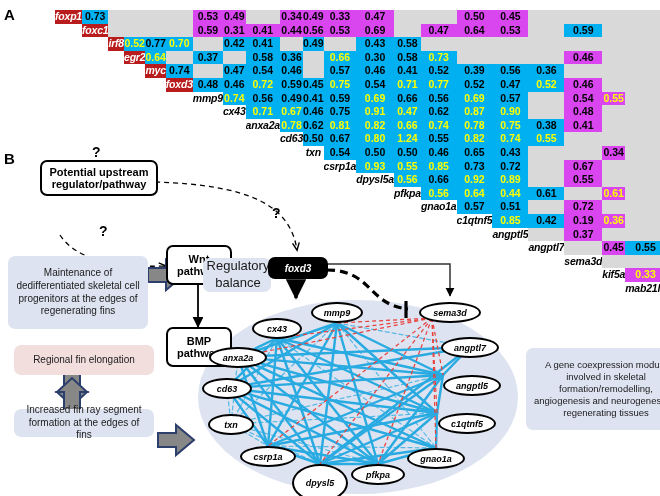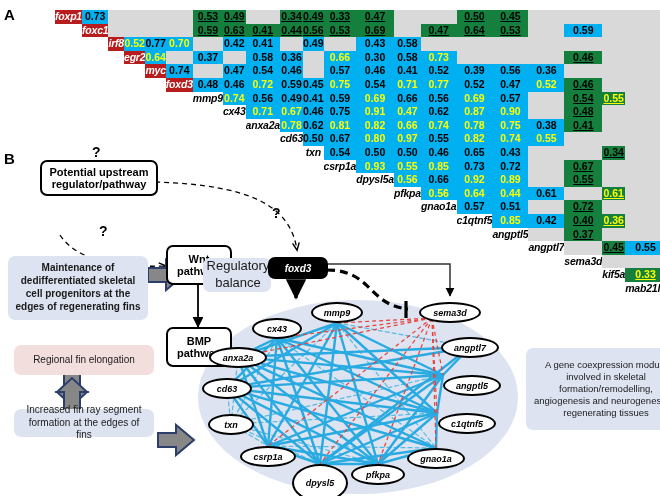--- a/index.html
+++ b/index.html
@@ -18,21 +18,21 @@
   table.matrix td{
     width:31.4px;height:13.6px;padding:0;margin:0;
     text-align:center;vertical-align:middle;
     font-size:10.5px;font-weight:bold;line-height:13.6px;
     white-space:nowrap;overflow:hidden;
   }
   td.empty{background:#d9d9d9;}
   td.blank{background:#ffffff;}
   td.blue{background:#00b0f0;color:#000;}
   td.blue.hi{color:#ffff00;}
-  td.red{background:#15803d;color:#000;text-decoration:underline;}
+  td.red{background:#d946ef;color:#000;}
   td.red.hi{color:#ffff00;}
   td.lbl-black{
     background:#b91c1c;color:#ffffff;font-style:italic;font-weight:bold;
     font-size:8px;text-align:right;padding-right:2px;letter-spacing:-.2px;
   }
   td.lbl-white{
     background:transparent;color:#000000;font-style:italic;font-weight:bold;
     font-size:7.6px;text-align:right;padding-right:2px;letter-spacing:-.2px;
   }
 
@@ -100,21 +100,21 @@
           <td class="empty"></td>
         </tr>
         <tr>
           <td class="blank"></td>
           <td class="lbl-black">foxc1</td>
           <td class="empty"></td>
           <td class="empty"></td>
           <td class="empty"></td>
           <td class="empty"></td>
           <td class="red">0.59</td>
-          <td class="red">0.63</td>
+          <td class="red">0.31</td>
           <td class="red">0.41</td>
           <td class="red">0.44</td>
           <td class="red">0.56</td>
           <td class="red">0.53</td>
           <td class="red">0.69</td>
           <td class="empty"></td>
           <td class="red">0.47</td>
           <td class="red">0.64</td>
           <td class="red">0.53</td>
           <td class="empty"></td>
@@ -290,21 +290,21 @@
           <td class="blank"></td>
           <td class="blank"></td>
           <td class="blank"></td>
           <td class="blank"></td>
           <td class="blank"></td>
           <td class="blank"></td>
           <td class="lbl-white">cd63</td>
           <td class="blue">0.50</td>
           <td class="blue">0.67</td>
           <td class="blue hi">0.80</td>
-          <td class="blue hi">0.97</td>
+          <td class="blue hi">1.24</td>
           <td class="blue">0.55</td>
           <td class="blue hi">0.82</td>
           <td class="blue hi">0.74</td>
           <td class="blue hi">0.55</td>
           <td class="empty"></td>
           <td class="empty"></td>
           <td class="empty"></td>
         </tr>
         <tr>
           <td class="blank"></td>
@@ -433,21 +433,21 @@
           <td class="blank"></td>
           <td class="blank"></td>
           <td class="blank"></td>
           <td class="blank"></td>
           <td class="blank"></td>
           <td class="blank"></td>
           <td class="blank"></td>
           <td class="lbl-white">c1qtnf5</td>
           <td class="blue hi">0.85</td>
           <td class="blue">0.42</td>
-          <td class="red">0.40</td>
+          <td class="red">0.19</td>
           <td class="red hi">0.36</td>
           <td class="empty"></td>
         </tr>
         <tr>
           <td class="blank"></td>
           <td class="blank"></td>
           <td class="blank"></td>
           <td class="blank"></td>
           <td class="blank"></td>
           <td class="blank"></td>
@@ -696,21 +696,21 @@
 <div class="qmark" style="left:272px;top:205px;">?</div>
 
 <div class="node-box" id="wnt-box" style="left:166px;top:245px;width:66px;height:40px;">Wnt pathway</div>
 
 <div class="node-box" id="bmp-box" style="left:166px;top:327px;width:66px;height:40px;">BMP pathway</div>
 
 <div class="soft-box soft-blue" id="reg-balance" style="left:203px;top:258px;width:68px;height:34px;font-size:13px;padding-left:8px;">Regulatory balance</div>
 
 <div class="blackbox" id="foxd3-node" style="left:268px;top:257px;width:60px;height:22px;">foxd3</div>
 
-<div class="soft-box soft-blue" id="maintenance-box" style="left:8px;top:256px;width:140px;height:64px;font-weight:bold;">Maintenance of dedifferentiated skeletal cell progenitors at the edges of regenerating fins</div>
+<div class="soft-box soft-blue" id="maintenance-box" style="left:8px;top:256px;width:140px;height:73px;">Maintenance of dedifferentiated skeletal cell progenitors at the edges of regenerating fins</div>
 
 <div class="soft-box soft-pink" id="elongation-box" style="left:14px;top:345px;width:140px;height:30px;">Regional fin elongation</div>
 
 <div class="soft-box soft-blue" id="segment-box" style="left:14px;top:409px;width:140px;height:28px;">Increased fin ray segment formation at the edges of fins</div>
 
 <div class="soft-box soft-blue" id="module-box" style="left:494px;top:348px;width:160px;height:82px;font-size:9.5px;margin-left:32px;">A gene coexpression module involved in skeletal formation/remodelling, angiogenesis and  neurogenesis in regenerating tissues</div>
 
 <div id="network-nodes">
     <div class="ellipse-node" style="left: 311px; top: 302px; width: 52px; height: 21px;">mmp9</div>
     <div class="ellipse-node" style="left: 252px; top: 318px; width: 50px; height: 21px;">cx43</div>

